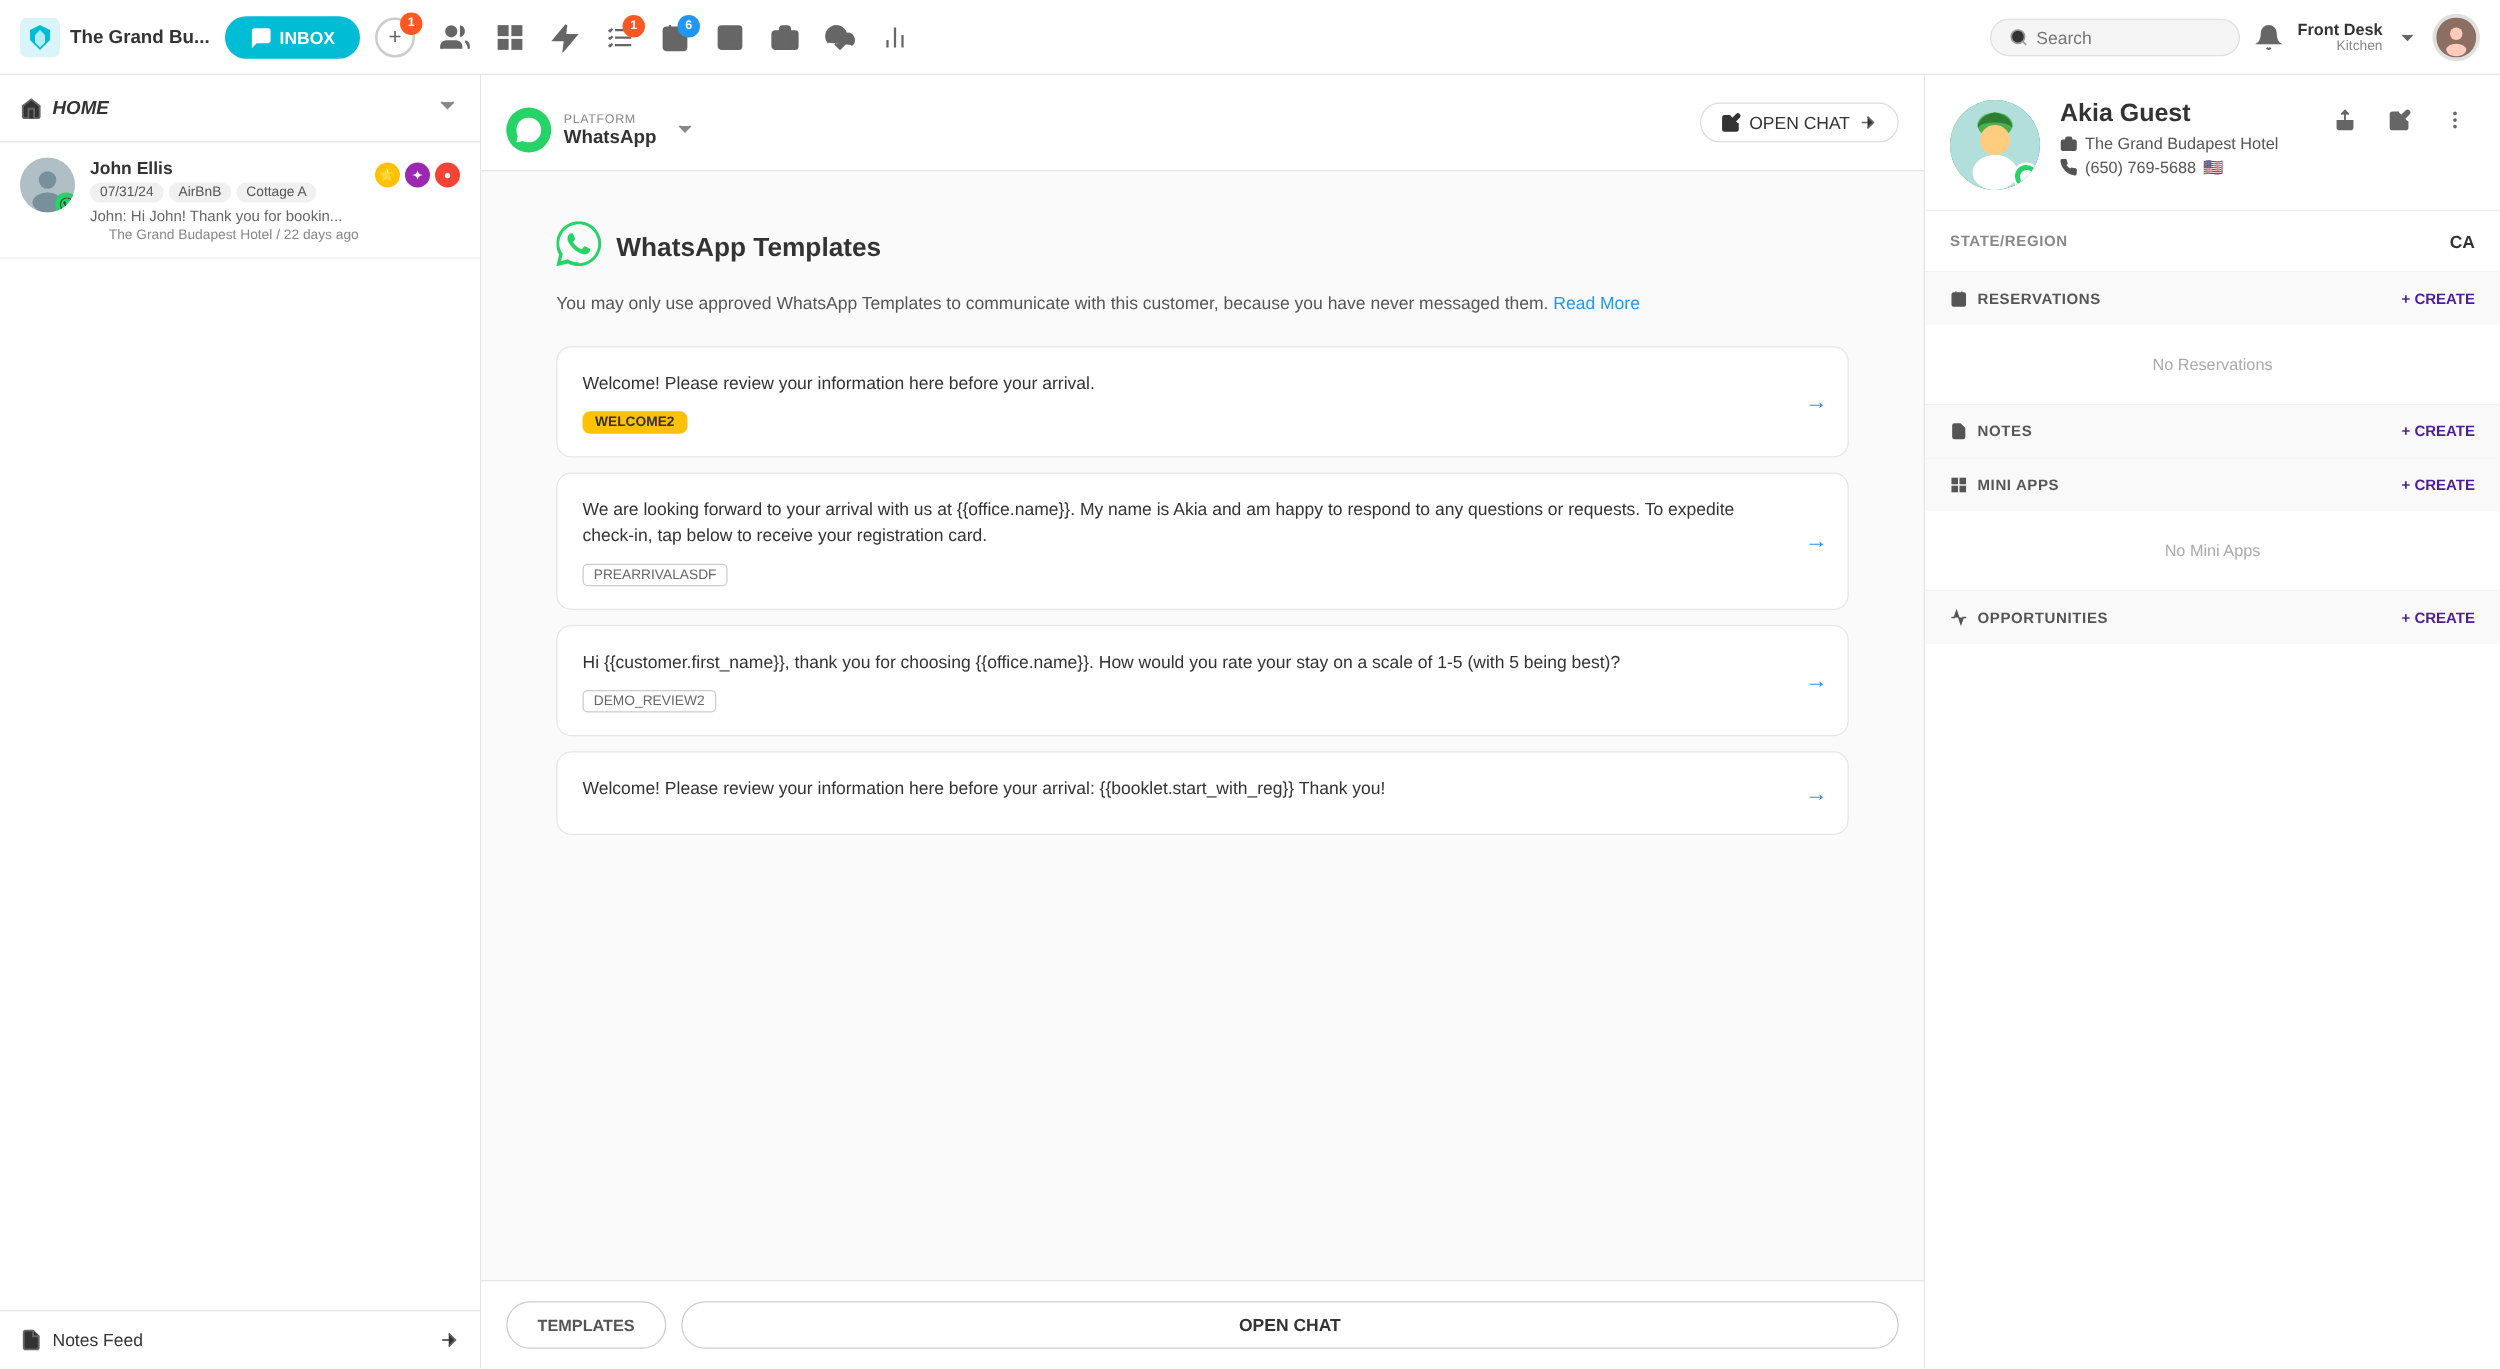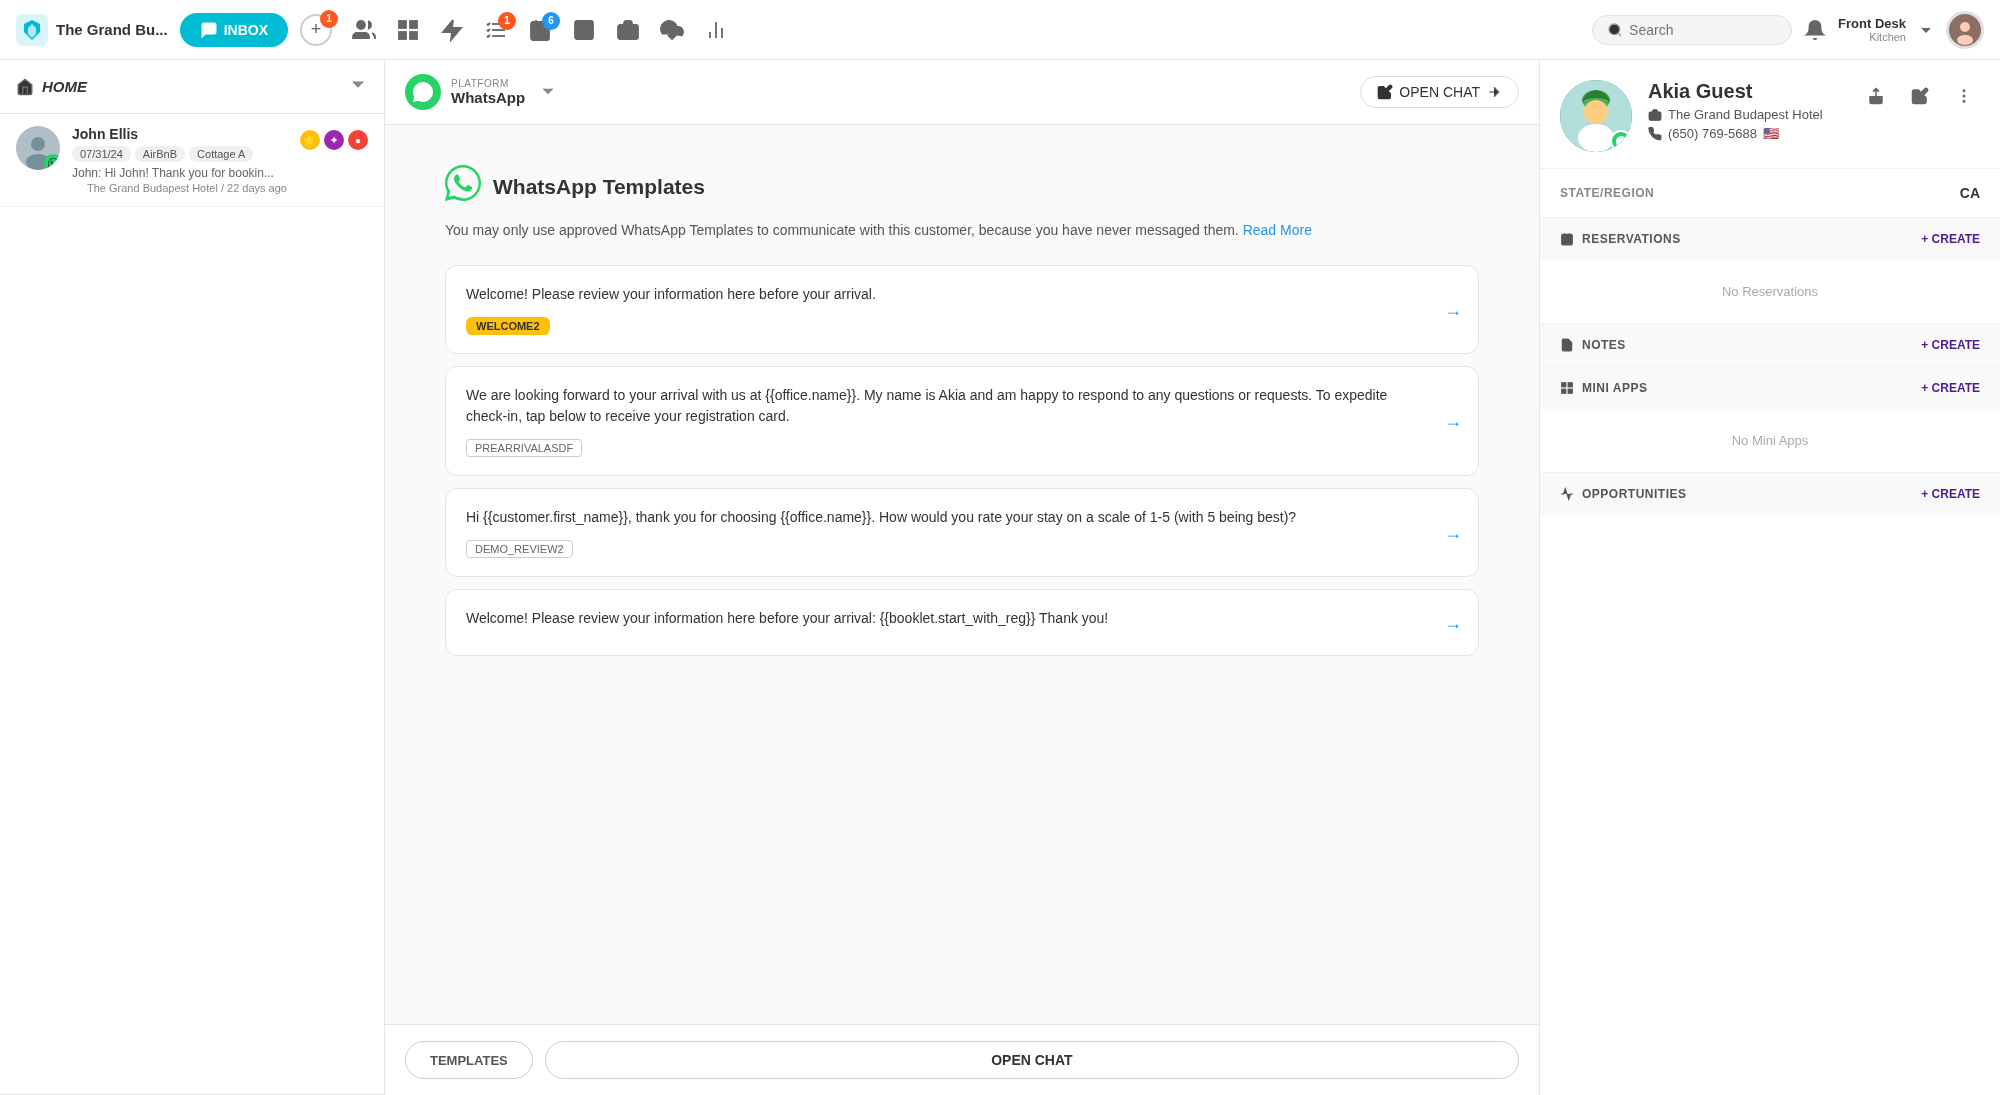--- a/index.html
+++ b/index.html
@@ -53,21 +53,21 @@
     .notes-feed-label { display: flex; align-items: center; gap: 8px; font-size: 14px; font-weight: 500; }
     .support-team { display: flex; align-items: center; gap: 12px; padding: 14px 16px; border-top: 1px solid #e5e5e5; cursor: pointer; }
     .support-avatar { width: 40px; height: 40px; border-radius: 50%; background: #ff9800; display: flex; align-items: center; justify-content: center; color: #fff; font-size: 16px; }
     .support-info { flex: 1; }
     .support-name { font-weight: 600; font-size: 13px; }
     .support-desc { font-size: 11px; color: #888; }
 
     
     .chat-area { flex: 1; display: flex; flex-direction: column; background: #fafafa; border-right: 1px solid #e5e5e5; }
     .chat-header { display: flex; align-items: center; justify-content: space-between; padding: 14px 20px; background: #fff; border-bottom: 1px solid #e5e5e5; }
-    .platform-info { display: flex; align-items: center; gap: 10px; }
+    .platform-info { display: flex; align-items: center; gap: 10px; margin-top: 12px; }
     .platform-icon { width: 36px; height: 36px; border-radius: 50%; background: #25d366; display: flex; align-items: center; justify-content: center; color: #fff; font-size: 18px; }
     .platform-label { font-size: 10px; color: #888; text-transform: uppercase; letter-spacing: 0.5px; }
     .platform-name { font-weight: 700; font-size: 15px; }
     .platform-dropdown { color: #888; cursor: pointer; margin-left: 4px; }
     .open-chat-btn { display: flex; align-items: center; gap: 6px; background: #fff; border: 1.5px solid #ddd; border-radius: 20px; padding: 7px 16px; cursor: pointer; font-size: 14px; font-weight: 500; color: #333; }
 
     .chat-body { flex: 1; overflow-y: auto; padding: 40px 60px; }
     .whatsapp-templates-header { display: flex; align-items: center; gap: 12px; margin-bottom: 12px; }
     .whatsapp-logo { color: #25d366; font-size: 28px; }
     .templates-desc { font-size: 14px; color: #555; margin-bottom: 24px; line-height: 1.5; }
@@ -292,20 +292,33 @@
         <div class="contact-hotel">The Grand Budapest Hotel / 22 days ago</div>
       </div>
       <div class="contact-actions">
         <div class="action-dot dot-yellow">⭐</div>
         <div class="action-dot dot-purple" style="color:#fff; font-size:11px;">✦</div>
         <div class="action-dot dot-red" style="color:#fff; font-size:10px;">●</div>
       </div>
     </div>
 
     <div class="sidebar-footer">
+      <div class="notes-feed">
+        <div class="notes-feed-label">
+          <svg width="18" height="18" viewBox="0 0 24 24" fill="none" stroke="#666" stroke-width="2">
+            <path d="M14 2H6a2 2 0 0 0-2 2v16a2 2 0 0 0 2 2h12a2 2 0 0 0 2-2V8z"></path>
+            <polyline points="14 2 14 8 20 8"></polyline>
+          </svg>
+          <span>Notes Feed</span>
+        </div>
+        <svg width="18" height="18" viewBox="0 0 24 24" fill="none" stroke="#666" stroke-width="2">
+          <line x1="5" y1="12" x2="19" y2="12"></line>
+          <polyline points="12 5 19 12 12 19"></polyline>
+        </svg>
+      </div>
     </div>
   </div>
 
   <div class="chat-area">
     <div class="chat-header">
       <div class="platform-info">
         <div class="platform-icon">
           <svg width="20" height="20" viewBox="0 0 24 24" fill="white">
             <path d="M17.472 14.382c-.297-.149-1.758-.867-2.03-.967-.273-.099-.471-.148-.67.15-.197.297-.767.966-.94 1.164-.173.199-.347.223-.644.075-.297-.15-1.255-.463-2.39-1.475-.883-.788-1.48-1.761-1.653-2.059-.173-.297-.018-.458.13-.606.134-.133.298-.347.446-.52.149-.174.198-.298.298-.497.099-.198.05-.371-.025-.52-.075-.149-.669-1.612-.916-2.207-.242-.579-.487-.5-.669-.51-.173-.008-.371-.01-.57-.01-.198 0-.52.074-.792.372-.272.297-1.04 1.016-1.04 2.479 0 1.462 1.065 2.875 1.213 3.074.149.198 2.096 3.2 5.077 4.487.709.306 1.262.489 1.694.625.712.227 1.36.195 1.871.118.571-.085 1.758-.719 2.006-1.413.248-.694.248-1.289.173-1.413-.074-.124-.272-.198-.57-.347z"></path>
             <path d="M11.998 0C5.373 0 .002 5.372.002 11.998c0 2.116.554 4.1 1.523 5.822L0 24l6.335-1.498c1.656.904 3.549 1.42 5.663 1.42C18.623 23.922 24 18.55 24 11.924 24 5.372 18.623 0 11.998 0z"></path>

